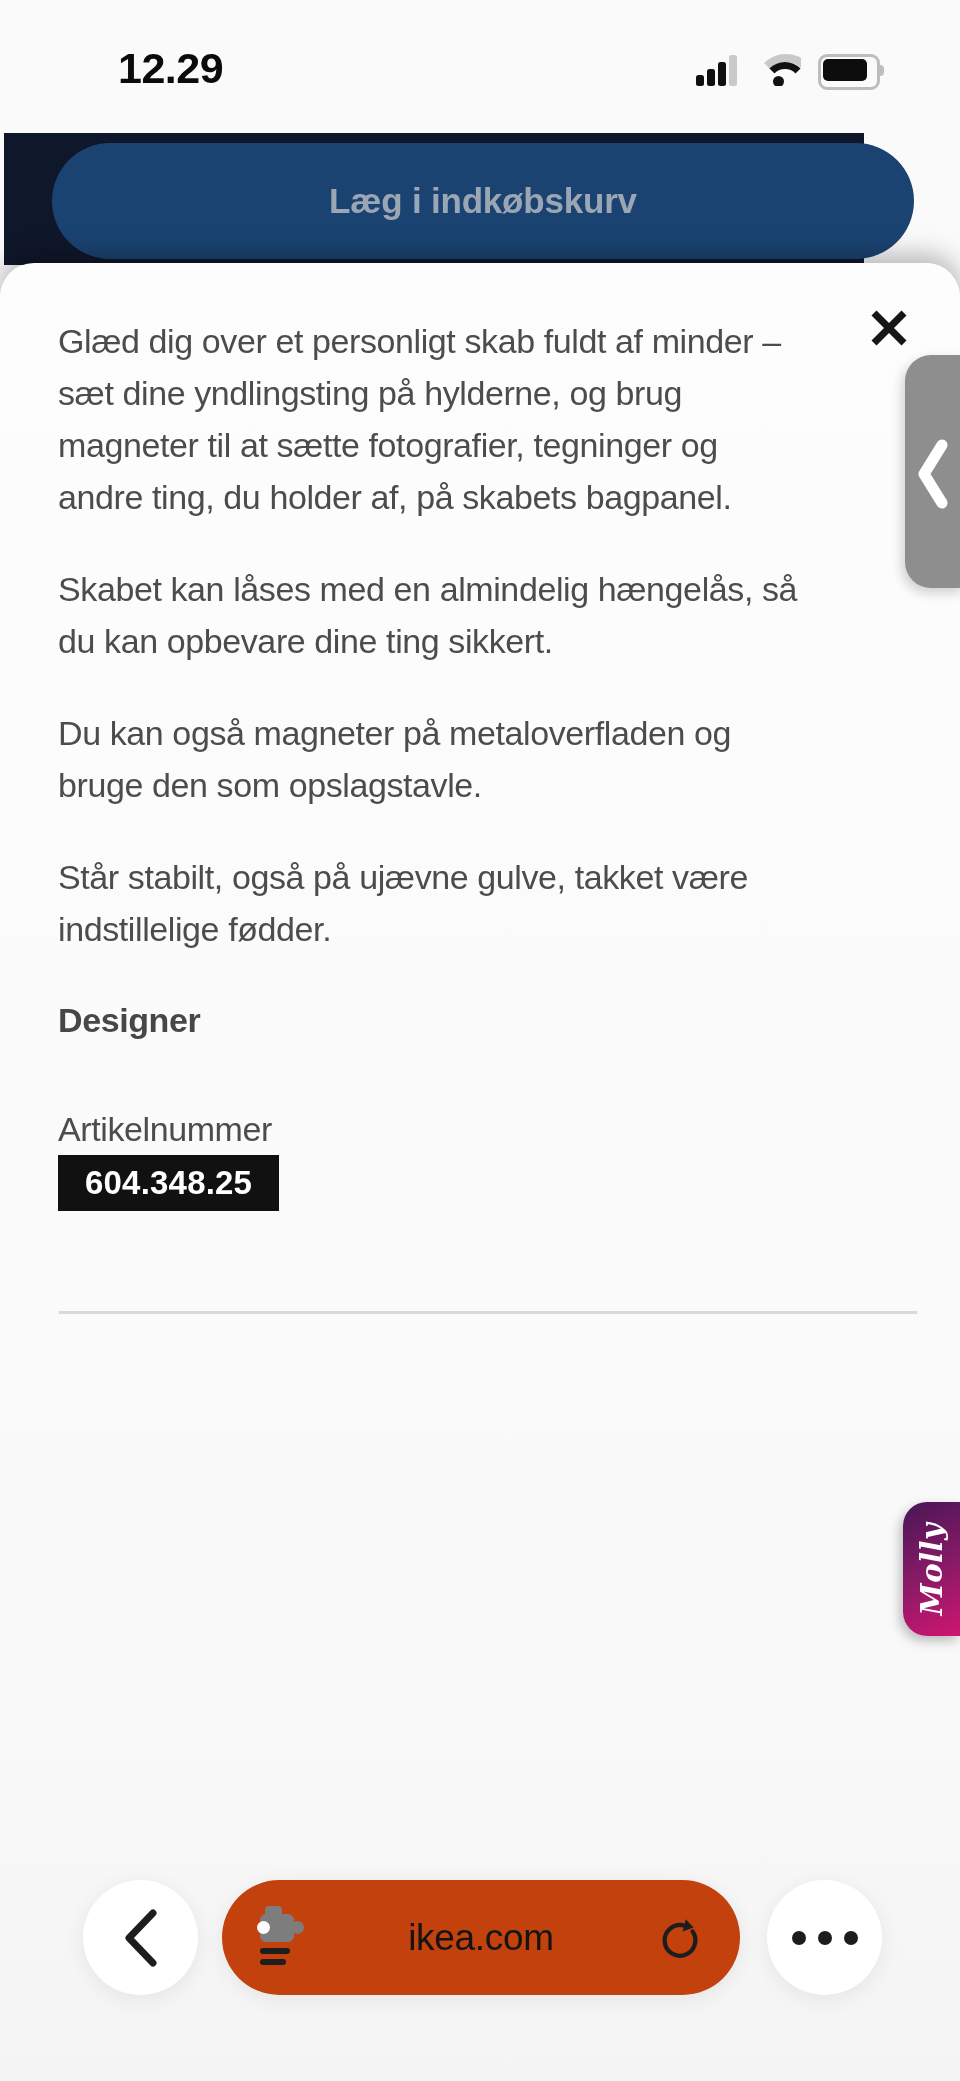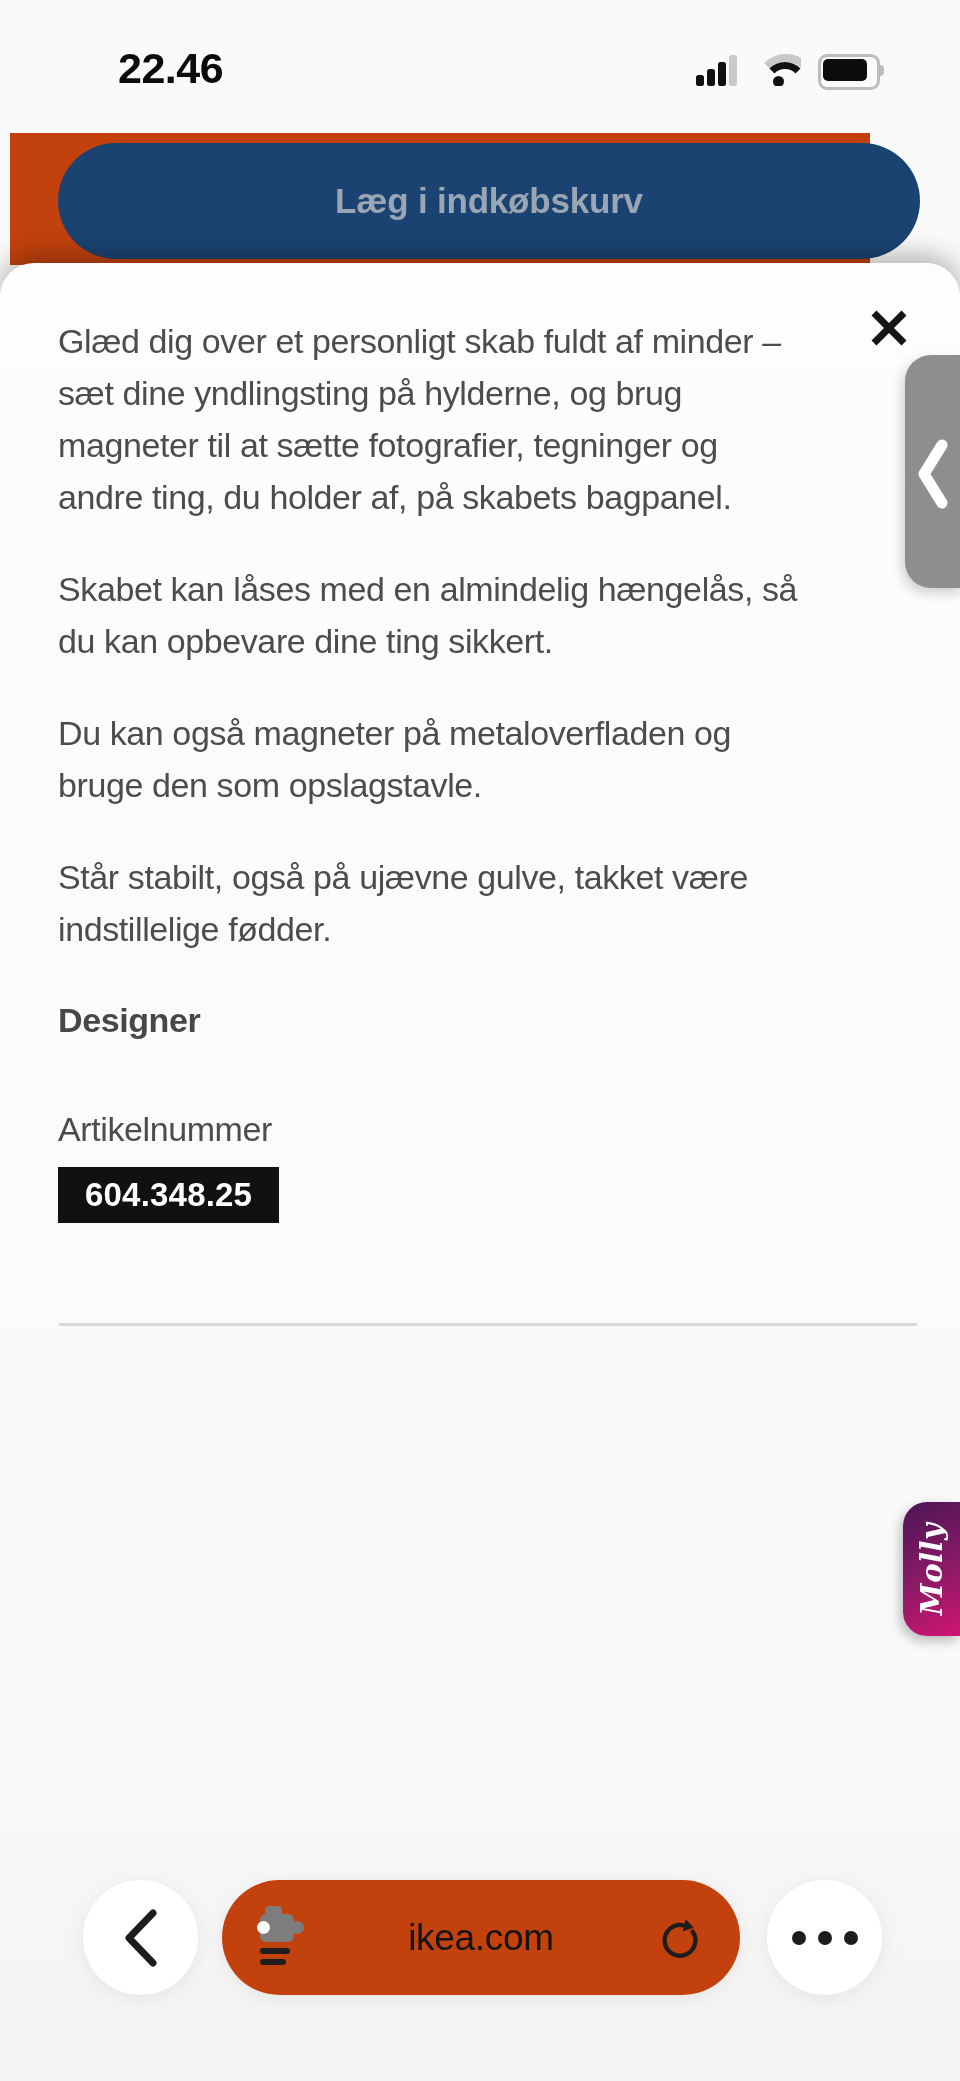--- a/index.html
+++ b/index.html
@@ -20,38 +20,38 @@
   .wifi .arc{position:absolute;border-radius:50%;border-style:solid;border-color:transparent;}
   .wifi .a1{left:0;top:0;width:46px;height:46px;border-width:8px;border-top-color:#c9c9c9;}
   .wifi .a2{left:8px;top:8px;width:30px;height:30px;border-width:7px;border-top-color:#111;}
   .wifi .dot{position:absolute;left:18px;top:22px;width:11px;height:11px;border-radius:50%;background:#111;}
   .battery{position:relative;width:66px;height:32px;}
   .battery .shell{position:absolute;left:0;top:0;width:56px;height:30px;border:3px solid #bdbdbd;border-radius:9px;}
   .battery .fill{position:absolute;left:5px;top:5px;width:44px;height:22px;border-radius:5px;background:#0d0d0d;}
   .battery .nub{position:absolute;right:0;top:11px;width:5px;height:11px;background:#bdbdbd;border-radius:0 4px 4px 0;}
 
   
-  .dimmed{position:absolute;left:10px;top:133px;width:860px;height:132px;background:#c2410c;}
+  .dimmed{position:absolute;left:4px;top:133px;width:860px;height:132px;background:#0f172a;}
   .cta{position:absolute;left:48px;top:10px;width:862px;height:116px;border-radius:58px;
     background:#1b4372;display:flex;align-items:center;justify-content:center;
     color:#9ba6b4;font-size:35px;font-weight:700;letter-spacing:-0.2px;border:none;}
 
   
   .sheet{position:absolute;left:0;top:263px;width:960px;height:1818px;
     background:linear-gradient(180deg,#fdfdfd 0%,#f9f9f9 80%,#f4f4f4 100%);
     border-radius:34px 34px 0 0;box-shadow:0 -8px 26px rgba(0,0,0,0.28);}
   .close{position:absolute;top:45px;right:51px;width:40px;height:40px;background:none;border:none;padding:0;cursor:pointer;}
   .content{padding:0 45px 0 58px;}
   .title{margin:112px 0 0 0;font-size:48px;line-height:1.2;font-weight:700;color:#464646;letter-spacing:-1px;}
   .para{margin:40px 0 0 0;font-size:34px;line-height:52px;color:#4c4c4c;letter-spacing:-0.4px;white-space:pre-line;max-width:880px;}
   .para.first{margin-top:52px;}
   .designer{margin:40px 0 0 0;font-size:34px;line-height:50px;color:#4c4c4c;letter-spacing:-0.4px;}
   .designer .dlabel{font-weight:700;color:#474747;}
   .artlabel{margin:62px 0 0 0;font-size:34px;line-height:44px;color:#4c4c4c;letter-spacing:-0.4px;}
-  .artbadge{display:inline-block;margin-top:16px;height:56px;line-height:56px;padding:0 27px;
+  .artbadge{display:inline-block;margin-top:4px;height:56px;line-height:56px;padding:0 27px;
     background:#111111;color:#ffffff;font-size:33px;font-weight:700;letter-spacing:0.2px;}
   .divider{margin:100px 0 0 1px;width:858px;height:0;border:none;border-top:3px solid #d9d9d9;}
 
   
   .drawer-tab{position:absolute;left:905px;top:355px;width:60px;height:233px;background:#8e8e8e;
     border-radius:26px 0 0 26px;box-shadow:-3px 5px 12px rgba(0,0,0,0.18);border:none;padding:0;}
   .drawer-tab svg{position:absolute;left:13px;top:84px;}
   .molly-tab{position:absolute;left:903px;top:1502px;width:57px;height:134px;
     background:linear-gradient(155deg,#4a1656 0%,#8c1a67 55%,#d01570 100%);
     border-radius:24px 0 0 24px;box-shadow:-3px 5px 12px rgba(0,0,0,0.25);border:none;padding:0;overflow:hidden;}
@@ -80,21 +80,21 @@
   .bars .b1{width:30px;margin-bottom:5px;}
   .bars .b2{width:26px;}
   .reload-btn{position:absolute;right:34px;top:32px;width:52px;height:52px;background:none;border:none;padding:0;cursor:pointer;}
 </style>
 </head>
 <body>
 
 <div class="screen">
 
   <div class="statusbar">
-    <span class="time">22.46</span>
+    <span class="time">12.29</span>
     <div class="sbicons">
       <span class="signal">
           <i></i>
           <i></i>
           <i></i>
           <i></i>
         </span>
       <span class="wifi">
         <span class="arc a1"></span>
           <span class="arc a2"></span>

